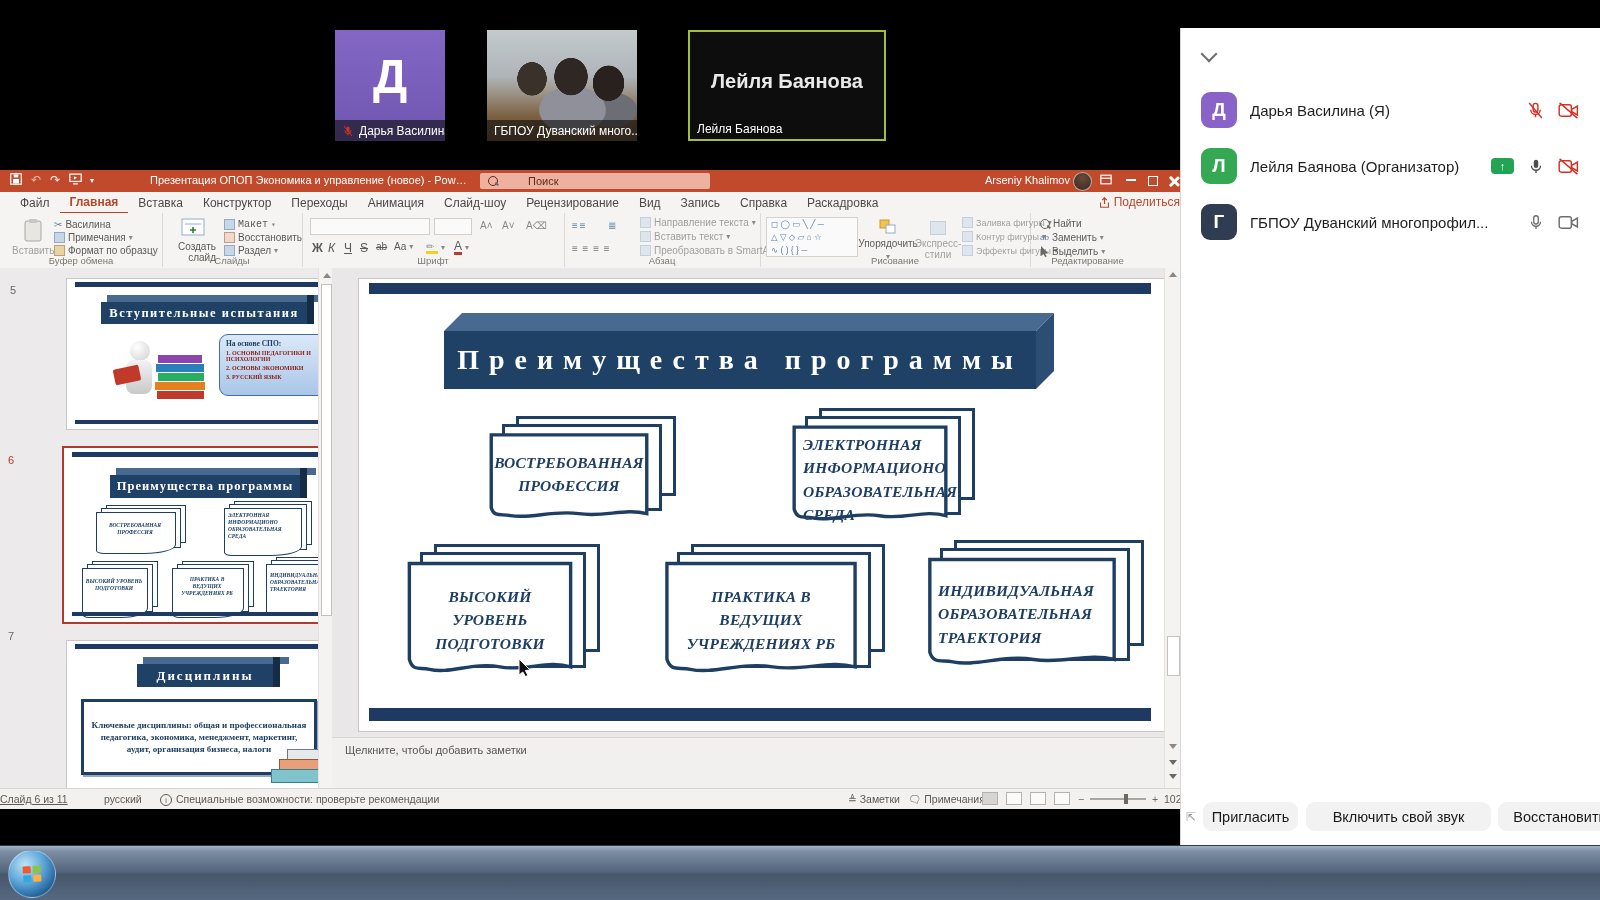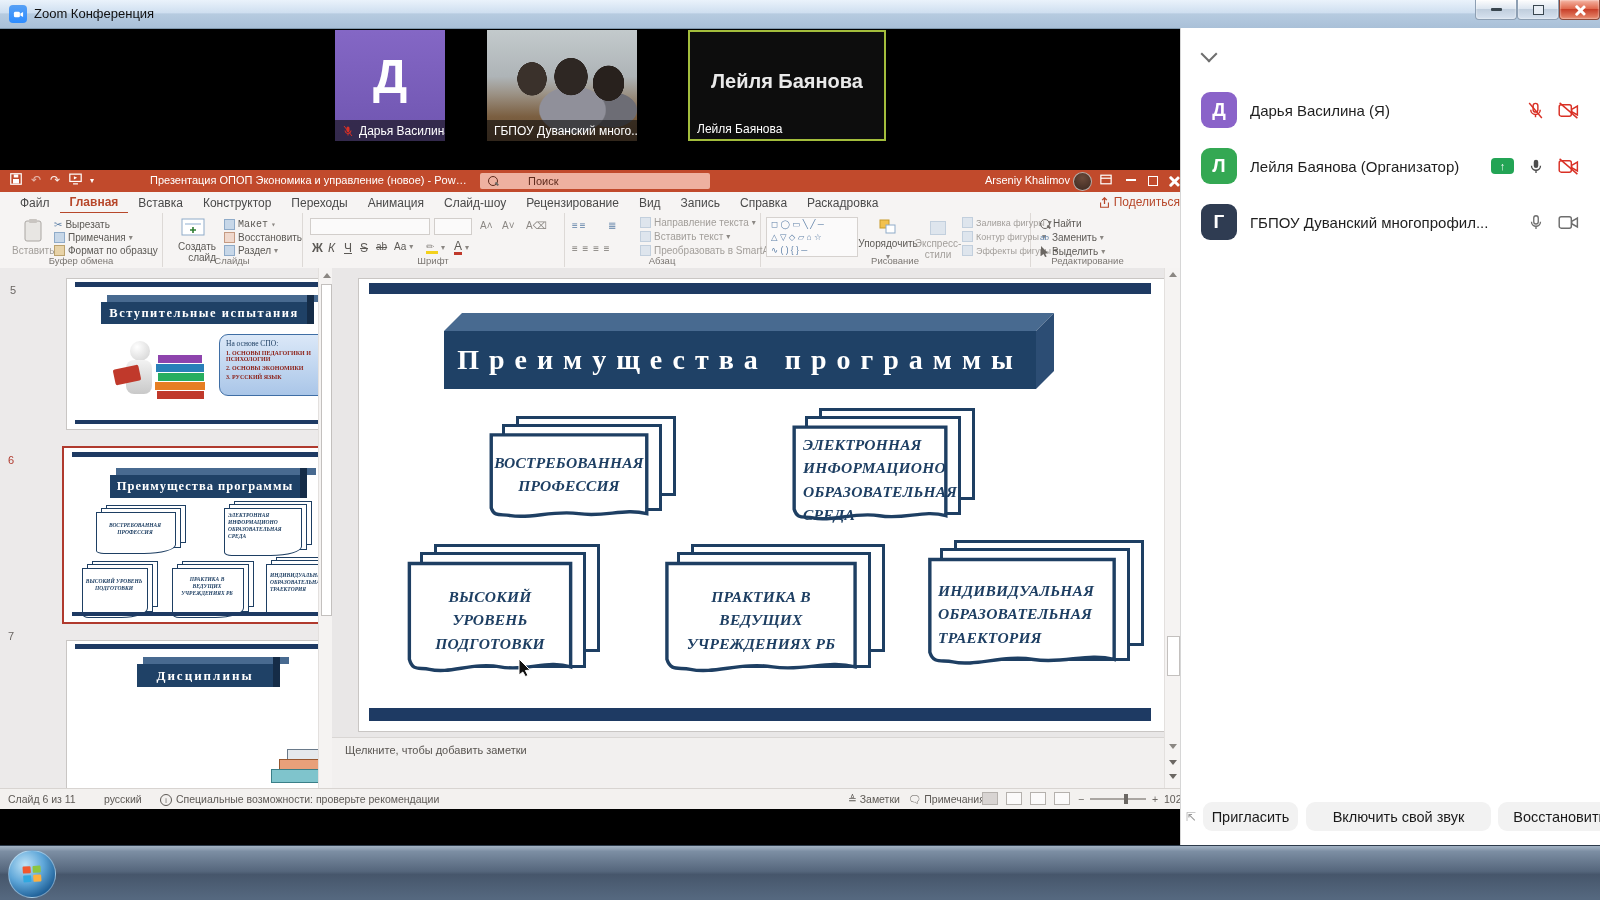--- a/index.html
+++ b/index.html
@@ -75,38 +75,20 @@
   .badge{width:23px;height:16px;border-radius:4px;background:#23a455;color:#fff;font-size:11px;font-weight:bold;display:flex;align-items:center;justify-content:center;}
   
   .taskbar{left:0;top:845px;width:1600px;height:55px;background:linear-gradient(180deg,#a3b3c4,#7c8ea3 10%,#55667c 46%,#46566b 52%,#55687f 95%);border-top:1px solid #2c3a4a;}
   .circ{border-radius:50%;display:flex;align-items:center;justify-content:center;}
 </style>
 </head>
 <body>
 
 <div id="screen">
 
-  <div class="abs wtitle">
-    <div class="abs zoomico">
-      <svg width="11" height="11" viewBox="0 0 24 24">
-          <rect x="2" y="6" width="13" height="12" rx="3" fill="#fff"></rect>
-          <path d="M16 10l6-3.5v11L16 14z" fill="#fff"></path>
-        </svg>
-    </div>
-    <div class="abs wtitle-text">Zoom Конференция</div>
-    <div class="abs wbtn" style="left:1475px;width:40px;">
-        <div class="bar-ico"></div>
-      </div>
-    <div class="abs wbtn" style="left:1517px;width:40px;">
-        <div class="rest-ico"></div>
-      </div>
-    <div class="abs wbtn close" style="left:1559px;width:39px;">
-        <div class="x-ico"></div>
-      </div>
-  </div>
 
   <div class="abs vtile" style="left:335px;width:110px;background:linear-gradient(#8467c5,#6f55b0);">
     <div class="tile-letter">Д</div>
     <div class="vname" style="right:0;">
       <svg width="12" height="12" viewBox="0 0 24 24" style="color:#d93025;flex:none;">
           <path d="M12 3a3 3 0 0 1 3 3v5a3 3 0 0 1-6 0V6a3 3 0 0 1 3-3z" fill="currentColor"></path>
           <path d="M6 11a6 6 0 0 0 12 0" fill="none" stroke="currentColor" stroke-width="2"></path>
           <line x1="12" y1="17" x2="12" y2="21" stroke="currentColor" stroke-width="2"></line>
           <line x1="4" y1="2" x2="20" y2="22" stroke="currentColor" stroke-width="2"></line>
         </svg>
@@ -192,21 +174,21 @@
       <div class="rgroup" style="left:0;width:162px;">
         <div class="ritem" style="left:12px;top:5px;flex-direction:column;color:#a29e9a;">
           <svg width="20" height="24" viewBox="0 0 20 24">
               <rect x="2" y="3" width="16" height="20" rx="2" fill="#e8e6e3" stroke="#aaa6a2"></rect>
               <rect x="6" y="1" width="8" height="4" rx="1" fill="#c9c5c1"></rect>
             </svg>
           <span>Вставить</span>
         </div>
         <div class="ritem" style="left:54px;top:6px;">
             <span style="color:#5b7ea6;">✂</span>
-            <span>Вырезать</span>
+            <span>Василина</span>
           </div>
         <div class="ritem" style="left:54px;top:19px;">
             <span class="ricon"></span>
             <span>Примечания</span>
             <span class="caret">▾</span>
           </div>
         <div class="ritem" style="left:54px;top:32px;">
             <span class="ricon" style="background:#e8d3a8;border-color:#bba26e;"></span>
             <span>Формат по образцу</span>
           </div>
@@ -354,21 +336,21 @@
           <div class="abs" style="left:14px;top:19px;width:26px;height:34px;background:linear-gradient(#f2f2f2,#c9c9c9);border-radius:8px;"></div>
           <div class="abs" style="left:2px;top:26px;width:26px;height:16px;background:#c0392b;transform:rotate(-12deg);border-radius:2px;"></div>
           <div class="abs" style="left:46px;top:14px;width:44px;height:8px;background:#8e44ad;"></div>
           <div class="abs" style="left:44px;top:23px;width:48px;height:8px;background:#2980b9;"></div>
           <div class="abs" style="left:46px;top:32px;width:46px;height:8px;background:#27ae60;"></div>
           <div class="abs" style="left:43px;top:41px;width:50px;height:8px;background:#e67e22;"></div>
           <div class="abs" style="left:45px;top:50px;width:47px;height:8px;background:#c0392b;"></div>
         </div>
 
         <div class="abs" style="left:152px;top:55px;width:122px;height:62px;background:linear-gradient(#dbe8f8,#aac6e8);border:1.5px solid #3f6ea5;border-radius:9px;padding:4px 6px;box-sizing:border-box;">
-          <div style="font-size:7.5px;font-weight:normal;color:#1e3f63;font-family:'Liberation Serif',serif;">На основе СПО:</div>
+          <div style="font-size:7.5px;font-weight:bold;color:#1e3f63;font-family:'Liberation Serif',serif;">На основе СПО:</div>
           <div style="font-size:6px;font-weight:bold;color:#8b1a10;font-family:'Liberation Serif',serif;margin-top:2px;">1.  ОСНОВЫ ПЕДАГОГИКИ И ПСИХОЛОГИИ</div>
           <div style="font-size:6px;font-weight:bold;color:#8b1a10;font-family:'Liberation Serif',serif;margin-top:3px;">2.  ОСНОВЫ ЭКОНОМИКИ</div>
           <div style="font-size:6px;font-weight:bold;color:#8b1a10;font-family:'Liberation Serif',serif;margin-top:3px;">3.  РУССКИЙ ЯЗЫК</div>
         </div>
         <div class="navybar" style="left:8px;top:141px;width:272px;height:4px;"></div>
       </div>
 
       <div class="snum" style="left:8px;top:186px;color:#b03a2e;">6</div>
 
       <div class="thumb sel" style="left:26px;top:178px;width:292px;height:174px;">
@@ -409,20 +391,23 @@
         <div class="navybar" style="left:8px;top:164px;width:274px;height:4px;"></div>
       </div>
 
       <div class="snum" style="left:8px;top:362px;">7</div>
 
       <div class="thumb" style="left:30px;top:372px;width:288px;height:150px;">
         <div class="navybar" style="left:8px;top:3px;width:272px;height:5px;"></div>
         <div class="t3d-top" style="left:76px;top:16px;width:146px;height:7px;"></div>
         <div class="t3d-front" style="left:70px;top:23px;width:136px;height:23px;font-size:13px;letter-spacing:2px;">Дисциплины</div>
         <div class="t3d-right" style="left:206px;top:16px;width:7px;height:30px;"></div>
+        <div class="abs" style="left:14px;top:58px;width:230px;height:70px;border:3px solid #1e3f63;background:#fff;box-shadow:2px 2px 0 #9aa8bc;display:flex;align-items:center;">
+          <div style="font-size:9px;font-weight:bold;color:#1e3f63;font-family:'Liberation Serif',serif;text-align:center;padding:0 6px;line-height:1.35;">Ключевые дисциплины: общая и профессиональная педагогика, экономика, менеджмент, маркетинг, аудит, организация бизнеса, налоги</div>
+        </div>
         <div class="abs" style="left:196px;top:108px;width:86px;height:36px;">
           <div class="abs" style="left:24px;top:0;width:36px;height:12px;background:#e5e9ec;border:1px solid #6a7a8a;"></div>
           <div class="abs" style="left:16px;top:10px;width:56px;height:11px;background:#e8a07a;border:1px solid #97572f;"></div>
           <div class="abs" style="left:8px;top:20px;width:72px;height:12px;background:#7fc4cc;border:1px solid #3a7f88;"></div>
         </div>
       </div>
 
       <div class="abs scrollbar" style="left:318px;top:0;width:14px;height:520px;">
         <div class="tri" style="left:4px;top:5px;border-left:4px solid transparent;border-right:4px solid transparent;border-bottom:5px solid #8b8783;"></div>
         <div class="sthumb" style="left:2px;top:16px;width:9px;height:330px;"></div>
@@ -497,21 +482,21 @@
 
     <div class="abs scrollbar" style="left:1164px;top:98px;width:16px;height:520px;">
       <div class="tri" style="left:4px;top:4px;border-left:4px solid transparent;border-right:4px solid transparent;border-bottom:5px solid #8b8783;"></div>
       <div class="sthumb" style="left:2px;top:368px;width:11px;height:38px;"></div>
       <div class="tri" style="left:4px;top:476px;border-left:4px solid transparent;border-right:4px solid transparent;border-top:5px solid #8b8783;"></div>
       <div class="tri" style="left:4px;top:492px;border-left:4px solid transparent;border-right:4px solid transparent;border-top:5px solid #6b6763;"></div>
       <div class="tri" style="left:4px;top:506px;border-left:4px solid transparent;border-right:4px solid transparent;border-top:5px solid #6b6763;"></div>
     </div>
 
     <div class="abs pstatus">
-      <span class="st" style="left:8px;">Слайд 6 из 11</span>
+      <span class="st" style="left:0;text-decoration:underline;">Слайд 6 из 11</span>
       <span class="st" style="left:104px;">русский</span>
       <span class="st circ" style="left:160px;top:5px;width:10px;height:10px;border:1.2px solid #5d5955;font-size:7px;">i</span>
       <span class="st" style="left:176px;">Специальные возможности: проверьте рекомендации</span>
       <span class="st" style="left:848px;">≜ <span>Заметки</span></span>
       <span class="st" style="left:908px;">🗨 <span>Примечания</span></span>
       <span class="viewbox" style="left:982px;background:#d8d4d2;"></span>
       <span class="viewbox" style="left:1006px;"></span>
       <span class="viewbox" style="left:1030px;"></span>
       <span class="viewbox" style="left:1054px;"></span>
       <span class="st" style="left:1078px;color:#6b6763;">−</span>

